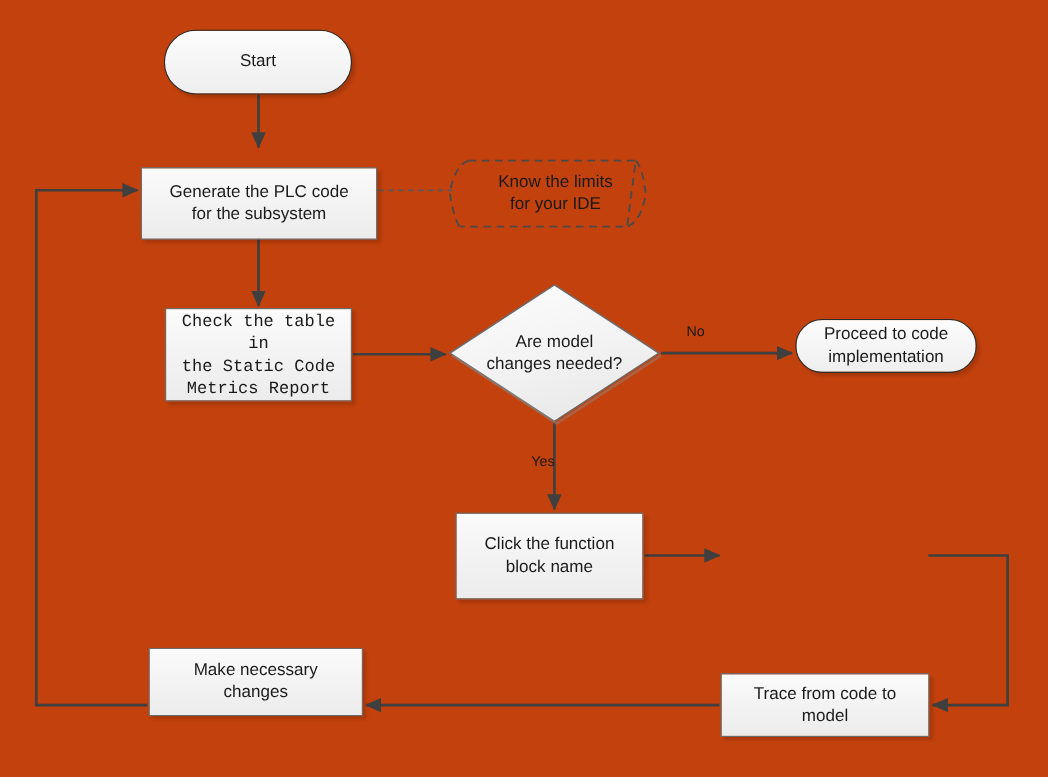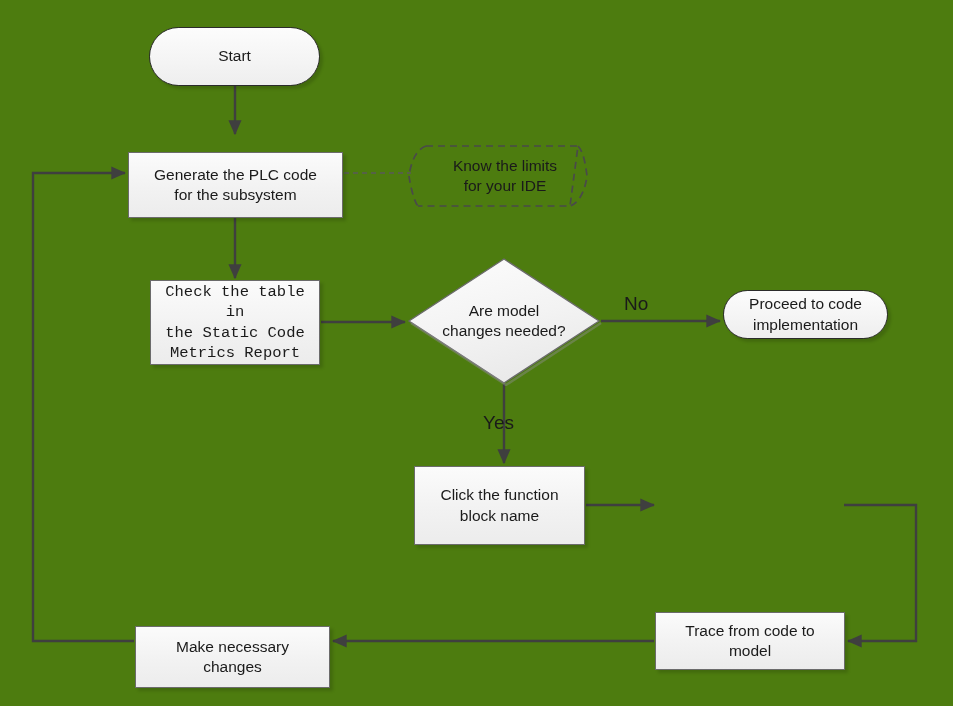--- a/index.html
+++ b/index.html
@@ -7,21 +7,21 @@
     padding: 0;
     background: #ffffff;
   }
   body {
     font-family: "Liberation Sans", sans-serif;
   }
   #canvas {
     position: relative;
     width: 953px;
     height: 706px;
-    background: #4d7c0f;
+    background: #c2410c;
     overflow: hidden;
   }
   #edges {
     position: absolute;
     left: 0;
     top: 0;
     width: 953px;
     height: 706px;
   }
   .node {
@@ -95,21 +95,21 @@
   .note .note-shape {
     position: absolute;
     left: 0; top: 0;
     width: 100%; height: 100%;
     z-index: -1;
   }
   .note .label { position: relative; z-index: 1; margin-left: 14px; }
 
   .edge-label {
     position: absolute;
-    font-size: 19px;
+    font-size: 13px;
     color: #1a1a1a;
     z-index: 4;
     white-space: nowrap;
   }
 </style>
 </head>
 <body>
 
 <div id="canvas">
 
@@ -193,21 +193,21 @@
     <span class="label">Click the function
 block name</span>
   </div>
 
 
   <div class="node proc" style="left:655px; top:612px; width:190px; height:58px;">
     <span class="label">Trace from code to
 model</span>
   </div>
 
-  <div class="node proc" style="left:135px; top:626px; width:195px; height:62px;">
+  <div class="node proc" style="left:135px; top:589px; width:195px; height:62px;">
     <span class="label">Make necessary
 changes</span>
   </div>
 
   <div class="edge-label" style="left:624px; top:293px;">No</div>
 
   <div class="edge-label" style="left:483px; top:412px;">Yes</div>
 
 </div>
 

